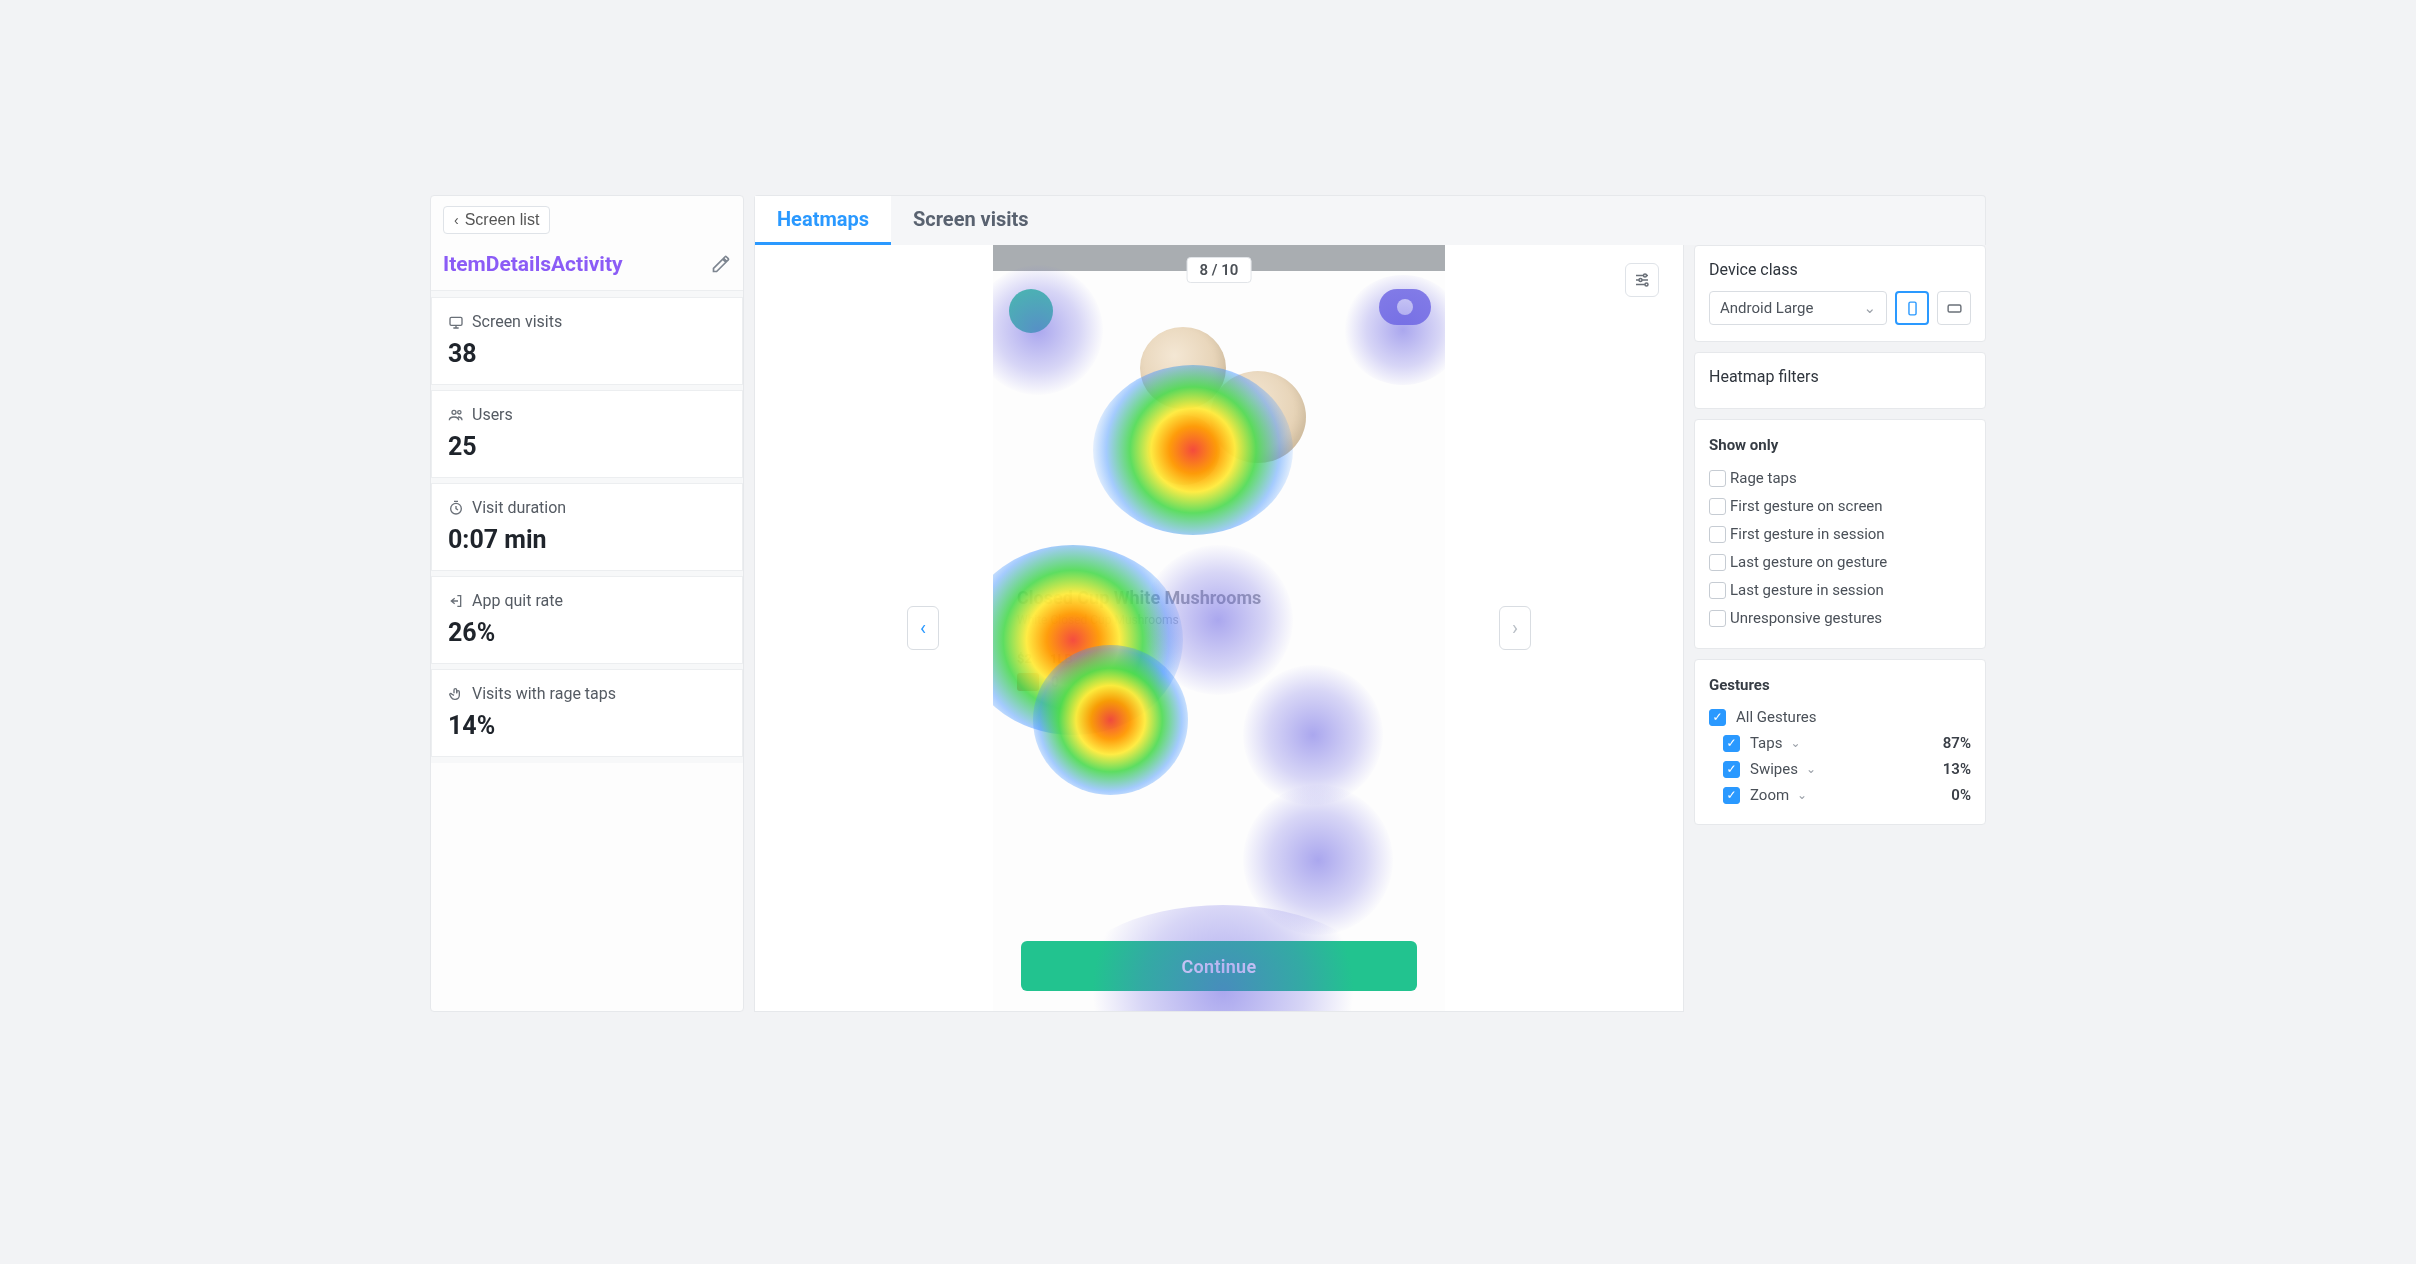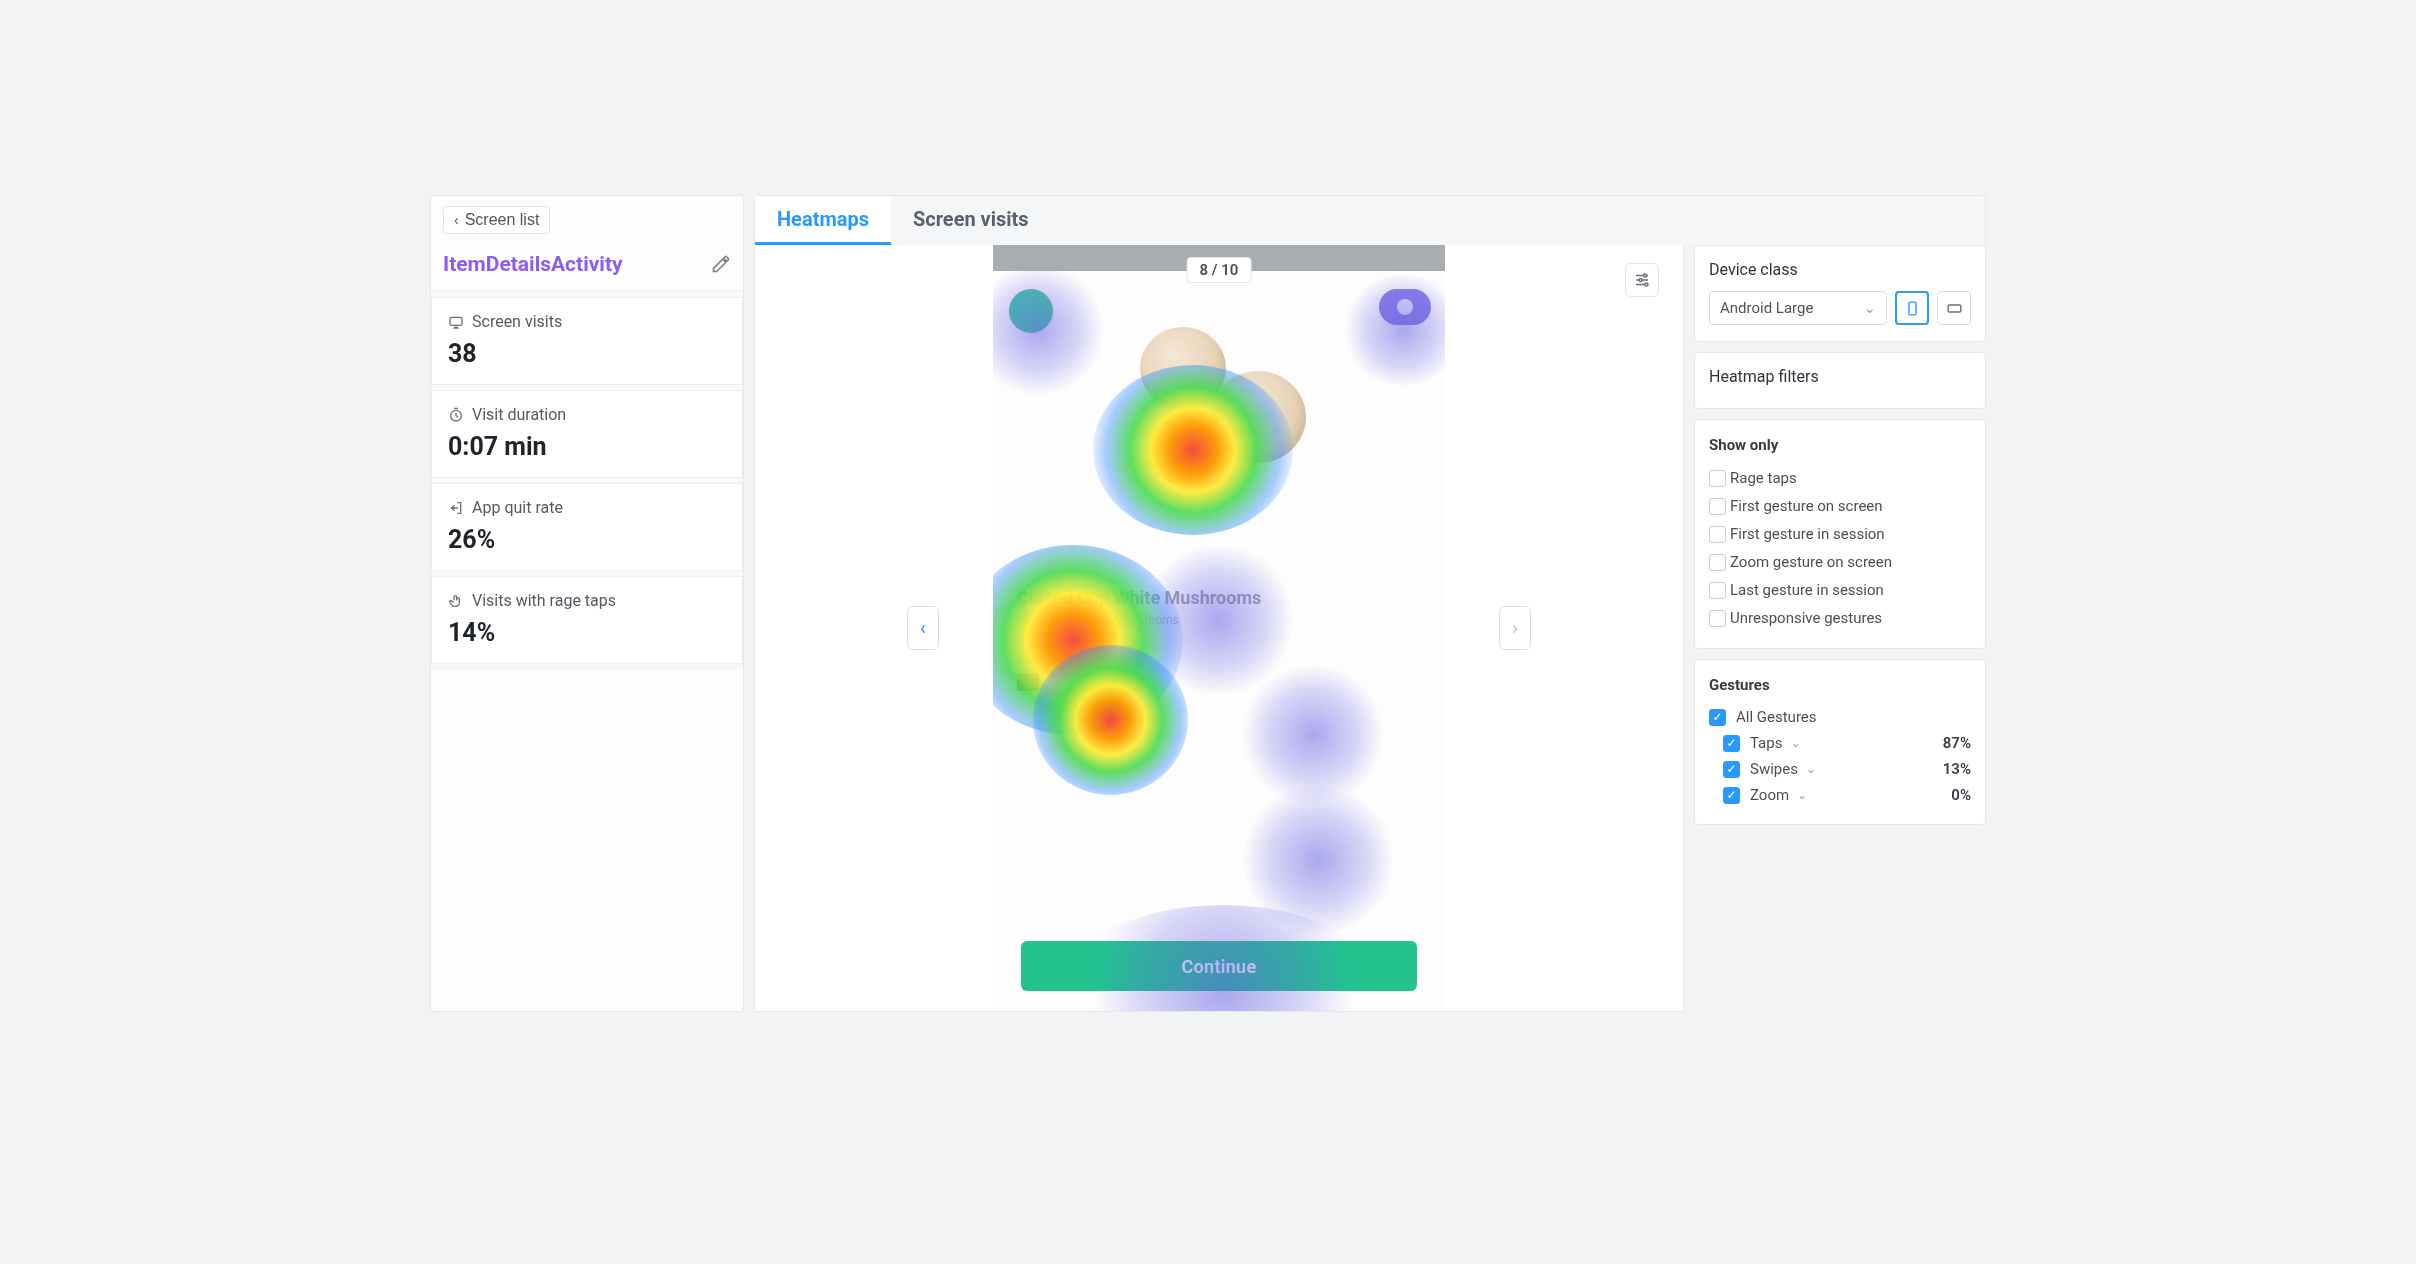--- a/index.html
+++ b/index.html
@@ -379,20 +379,34 @@
             <svg viewBox="0 0 24 24" width="16" height="16" fill="none" stroke="currentColor" stroke-width="2">
                 <rect x="3" y="5" width="18" height="12" rx="2"></rect>
                 <path d="M8 21h8M12 17v4"></path>
               </svg>
           </span>
           <span>Screen visits</span>
         </div>
         <div class="metric-value">38</div>
       </div>
 
+      <div class="metric-card">
+        <div class="metric-label-row">
+          <span class="mico">
+            <svg viewBox="0 0 24 24" width="16" height="16" fill="none" stroke="currentColor" stroke-width="2">
+                <circle cx="9" cy="8" r="3"></circle>
+                <path d="M2 20c0-3 3-5 7-5s7 2 7 5"></path>
+                <circle cx="17" cy="8" r="2.5"></circle>
+                <path d="M15 15c3 0 6 1.5 6 5"></path>
+              </svg>
+          </span>
+          <span>Users</span>
+        </div>
+        <div class="metric-value">25</div>
+      </div>
 
       <div class="metric-card">
         <div class="metric-label-row">
           <span class="mico">
             <svg viewBox="0 0 24 24" width="16" height="16" fill="none" stroke="currentColor" stroke-width="2">
                 <circle cx="12" cy="13" r="8"></circle>
                 <path d="M12 9v4l3 2M9 2h6"></path>
               </svg>
           </span>
           <span>Visit duration</span>
@@ -535,21 +549,21 @@
           <div class="check-row">
             <span class="cbox"></span>
             <span>First gesture on screen</span>
           </div>
           <div class="check-row">
             <span class="cbox"></span>
             <span>First gesture in session</span>
           </div>
           <div class="check-row">
             <span class="cbox"></span>
-            <span>Zoom gesture on screen</span>
+            <span>Last gesture on gesture</span>
           </div>
           <div class="check-row">
             <span class="cbox"></span>
             <span>Last gesture in session</span>
           </div>
           <div class="check-row">
             <span class="cbox"></span>
             <span>Unresponsive gestures</span>
           </div>
         </div>

